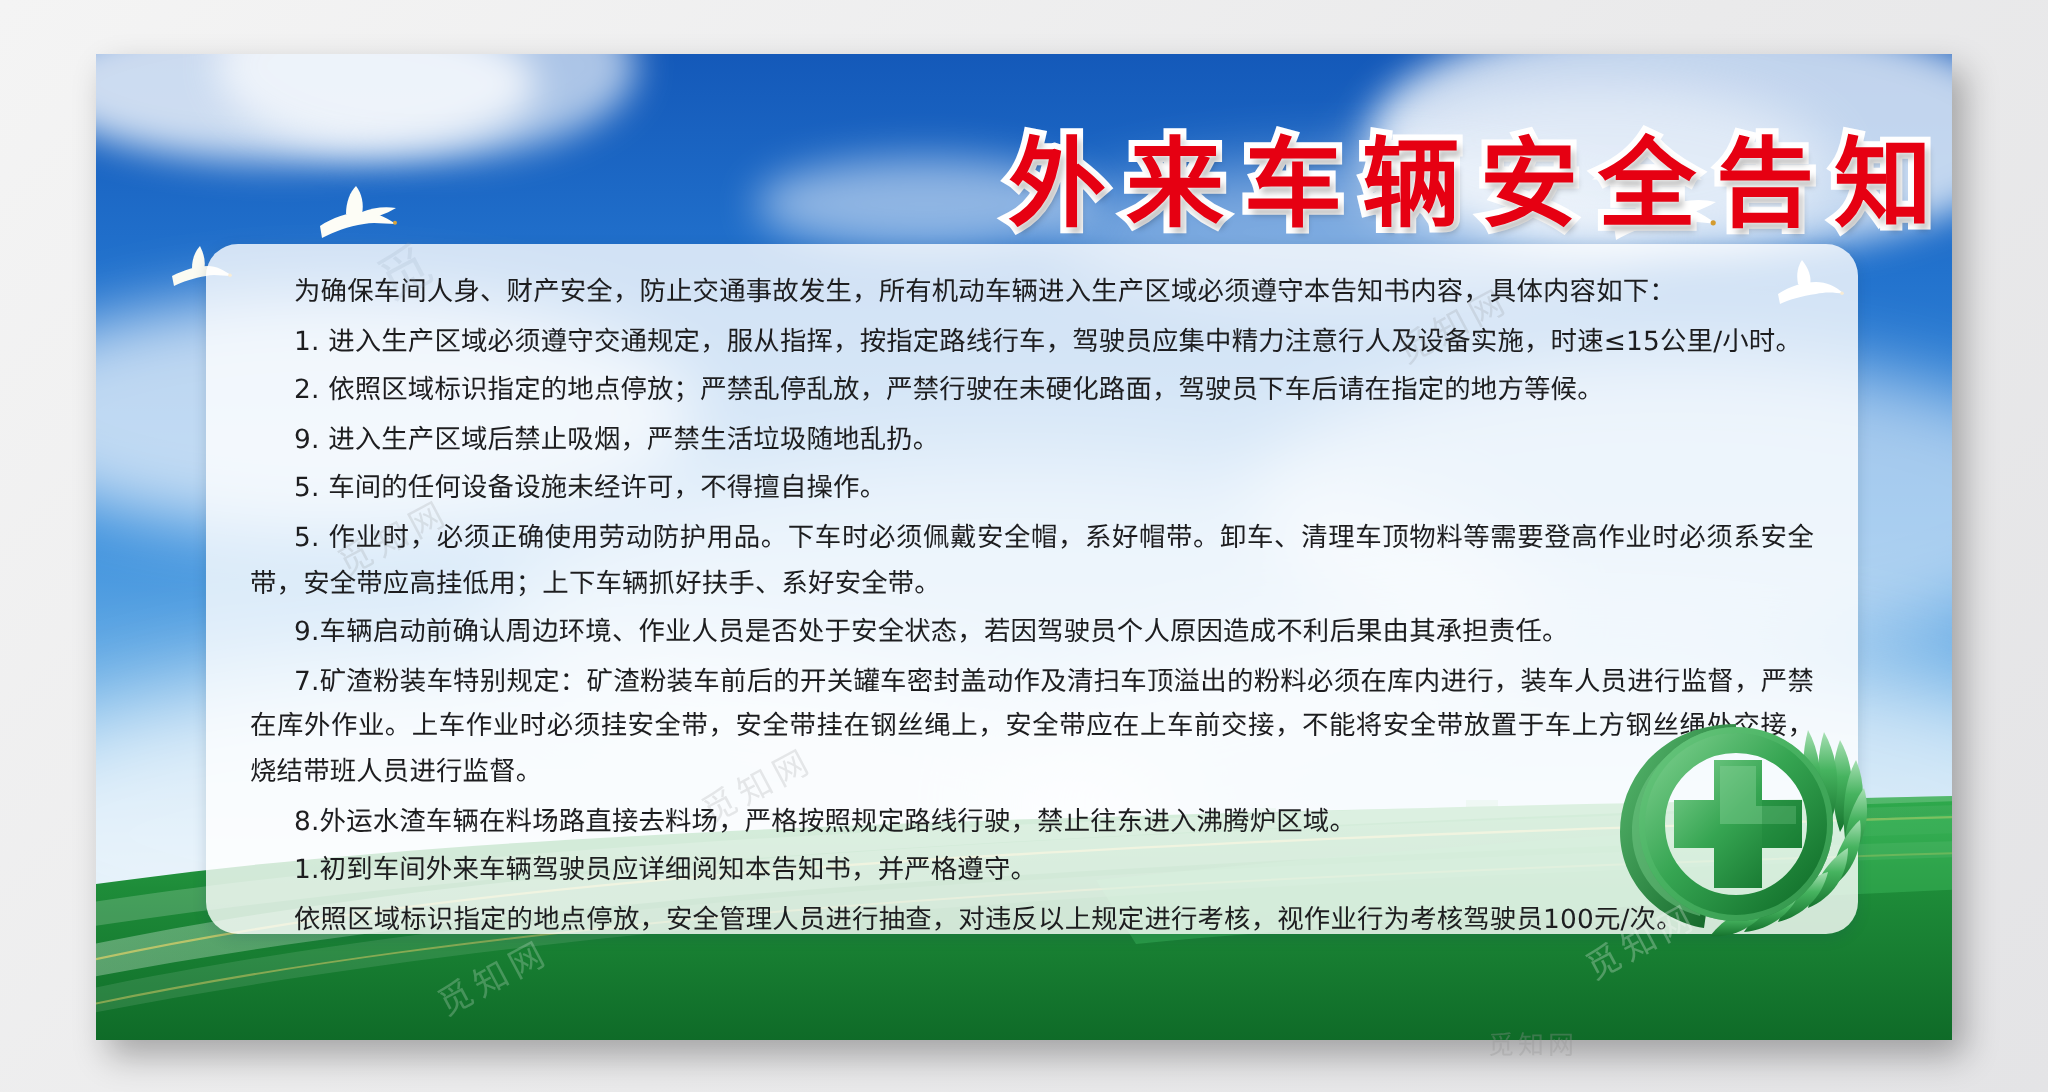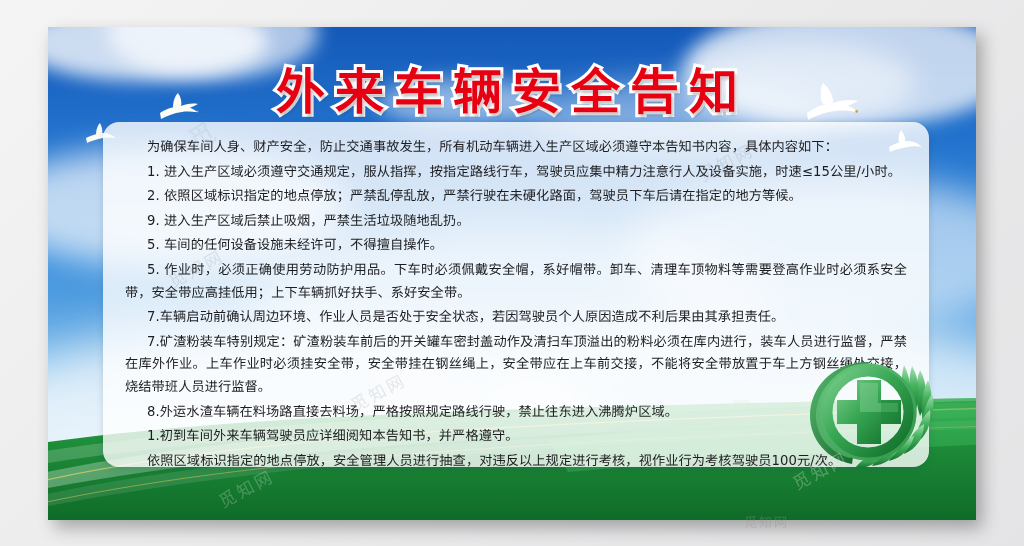--- a/index.html
+++ b/index.html
@@ -49,21 +49,21 @@
   .c9{left:330px;top:52px;width:170px;height:46px;opacity:.55;filter:blur(10px);}
   .c10{left:-80px;top:300px;width:620px;height:180px;opacity:.8;filter:blur(24px);}
   .c11{right:-80px;top:290px;width:560px;height:170px;opacity:.7;filter:blur(24px);}
 
   
   .dove{position:absolute;pointer-events:none;}
 
   
   .title-wrap{
     position:absolute;left:0;right:0;top:25px;
-    text-align:center;
+    text-align:right;
     z-index:6;
   }
   .title{
     display:inline-block;
     font-family:"DejaVu Sans","Liberation Sans",sans-serif;
     font-size:49px;
     font-weight:bold;
     letter-spacing:10px;
     color:#e60012;
     -webkit-text-stroke:6px #ffffff;
@@ -273,21 +273,21 @@
       </svg>
     </div>
 
     <div class="panel">
       <p class="indent">为确保车间人身、财产安全，防止交通事故发生，所有机动车辆进入生产区域必须遵守本告知书内容，具体内容如下：</p>
       <p class="indent">1. 进入生产区域必须遵守交通规定，服从指挥，按指定路线行车，驾驶员应集中精力注意行人及设备实施，时速≤15公里/小时。</p>
       <p class="indent">2. 依照区域标识指定的地点停放；严禁乱停乱放，严禁行驶在未硬化路面，驾驶员下车后请在指定的地方等候。</p>
       <p class="indent">9. 进入生产区域后禁止吸烟，严禁生活垃圾随地乱扔。</p>
       <p class="indent">5. 车间的任何设备设施未经许可，不得擅自操作。</p>
       <p class="indent">5. 作业时，必须正确使用劳动防护用品。下车时必须佩戴安全帽，系好帽带。卸车、清理车顶物料等需要登高作业时必须系安全带，安全带应高挂低用；上下车辆抓好扶手、系好安全带。</p>
-      <p class="indent">7.车辆启动前确认周边环境、作业人员是否处于安全状态，若因驾驶员个人原因造成不利后果由其承担责任。</p>
+      <p class="indent">9.车辆启动前确认周边环境、作业人员是否处于安全状态，若因驾驶员个人原因造成不利后果由其承担责任。</p>
       <p class="indent">7.矿渣粉装车特别规定：矿渣粉装车前后的开关罐车密封盖动作及清扫车顶溢出的粉料必须在库内进行，装车人员进行监督，严禁在库外作业。上车作业时必须挂安全带，安全带挂在钢丝绳上，安全带应在上车前交接，不能将安全带放置于车上方钢丝绳处交接，烧结带班人员进行监督。</p>
       <p class="indent">8.外运水渣车辆在料场路直接去料场，严格按照规定路线行驶，禁止往东进入沸腾炉区域。</p>
       <p class="indent">1.初到车间外来车辆驾驶员应详细阅知本告知书，并严格遵守。</p>
       <p class="indent">依照区域标识指定的地点停放，安全管理人员进行抽查，对违反以上规定进行考核，视作业行为考核驾驶员100元/次。</p>
     </div>
 
     <div class="logo">
       <svg viewBox="0 0 140 120">
         <defs>
           <linearGradient id="lgA" x1="0" y1="0" x2="1" y2="1">

